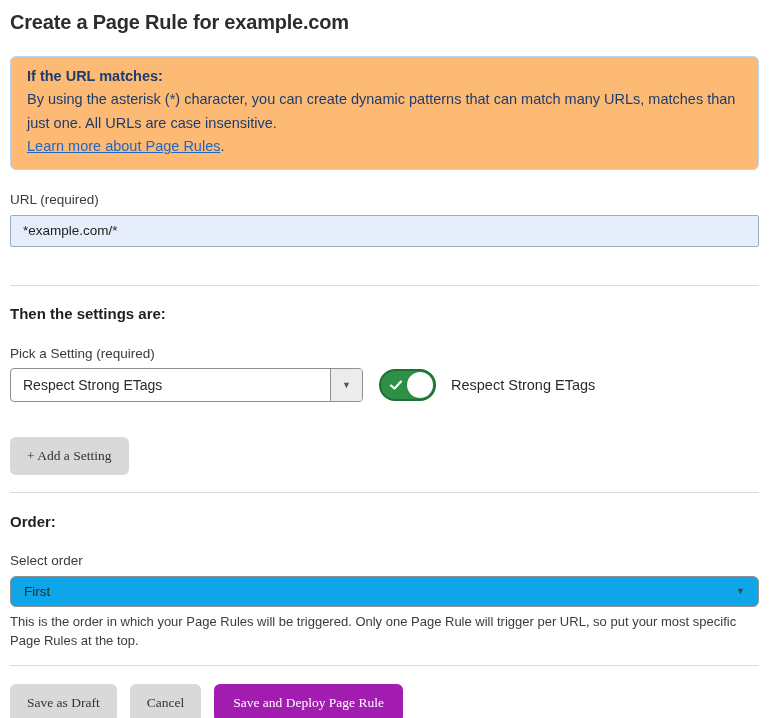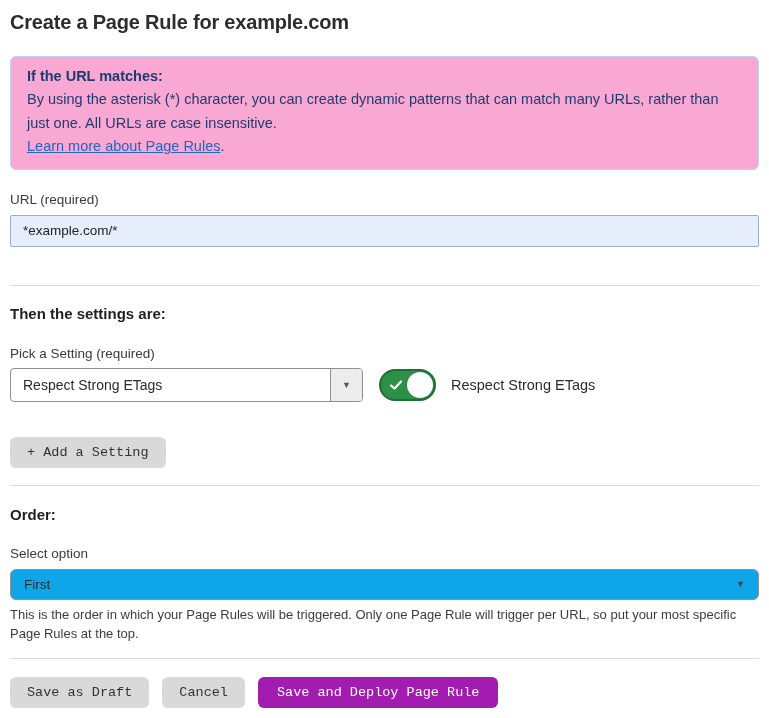--- a/index.html
+++ b/index.html
@@ -14,21 +14,21 @@
 
   .page-title {
     font-size: 20px;
     font-weight: 700;
     color: #2d2d2d;
     letter-spacing: -0.2px;
   }
 
   .info-box {
     margin-top: 22px;
-    background: #f9a8d4;
+    background: #fdba74;
     border: 1px solid #b9d5f1;
     border-radius: 6px;
     padding: 8px 16px 10px 16px;
     color: #1d3c6d;
     font-size: 14.5px;
     line-height: 1.62;
   }
   .info-box .info-heading { font-weight: 700; }
   .info-box a.info-link {
     color: #2366c2;
@@ -142,24 +142,24 @@
   .toggle-label {
     margin-left: 15px;
     font-size: 14.5px;
     color: #2b2b2b;
   }
 
   .btn {
     display: inline-flex;
     align-items: center;
     justify-content: center;
-    height: 31px;
+    height: 38px;
     border: none;
     border-radius: 6px;
-    font-family: Liberation Mono, monospace;
+    font-family: Liberation Serif, serif;
     font-size: 13.5px;
     cursor: pointer;
     padding: 0 17px;
   }
   .btn.gray { background: #d9d9d9; color: #333; }
   .btn.blue { background: #a21caf; color: #ffffff; padding: 0 19px; }
 
   .add-setting-btn { margin-top: 35px; }
 
   .order-select {
@@ -195,21 +195,21 @@
 </style>
 </head>
 <body>
 
 <div class="container">
 
   <h1 class="page-title">Create a Page Rule for example.com</h1>
 
   <div class="info-box">
     <div class="info-heading">If the URL matches:</div>
-    <div class="info-body">By using the asterisk (*) character, you can create dynamic patterns that can match many URLs, rather than just one. All URLs are case insensitive.</div>
+    <div class="info-body">By using the asterisk (*) character, you can create dynamic patterns that can match many URLs, matches than just one. All URLs are case insensitive.</div>
     <div><a class="info-link">Learn more about Page Rules</a><span>.</span></div>
   </div>
 
   <div class="field-label">URL (required)</div>
   <input class="url-input" type="text" value="*example.com/*" style="">
 
   <hr class="divider d1">
 
   <div class="section-heading">Then the settings are:</div>
 
@@ -231,21 +231,21 @@
     </div>
     <div class="toggle-label">Respect Strong ETags</div>
   </div>
 
   <button class="btn gray add-setting-btn">+ Add a Setting</button>
 
   <hr class="divider d2">
 
   <div class="section-heading" style="margin-top:20px;">Order:</div>
 
-  <div class="field-label" style="margin-top:23px;">Select option</div>
+  <div class="field-label" style="margin-top:23px;">Select order</div>
 
   <div class="order-select">
     <span>First</span>
     <span class="caret">▼</span>
   </div>
 
   <div class="help-text">This is the order in which your Page Rules will be triggered. Only one Page Rule will trigger per URL, so put your most specific Page Rules at the top.</div>
 
   <hr class="divider d3">
 

